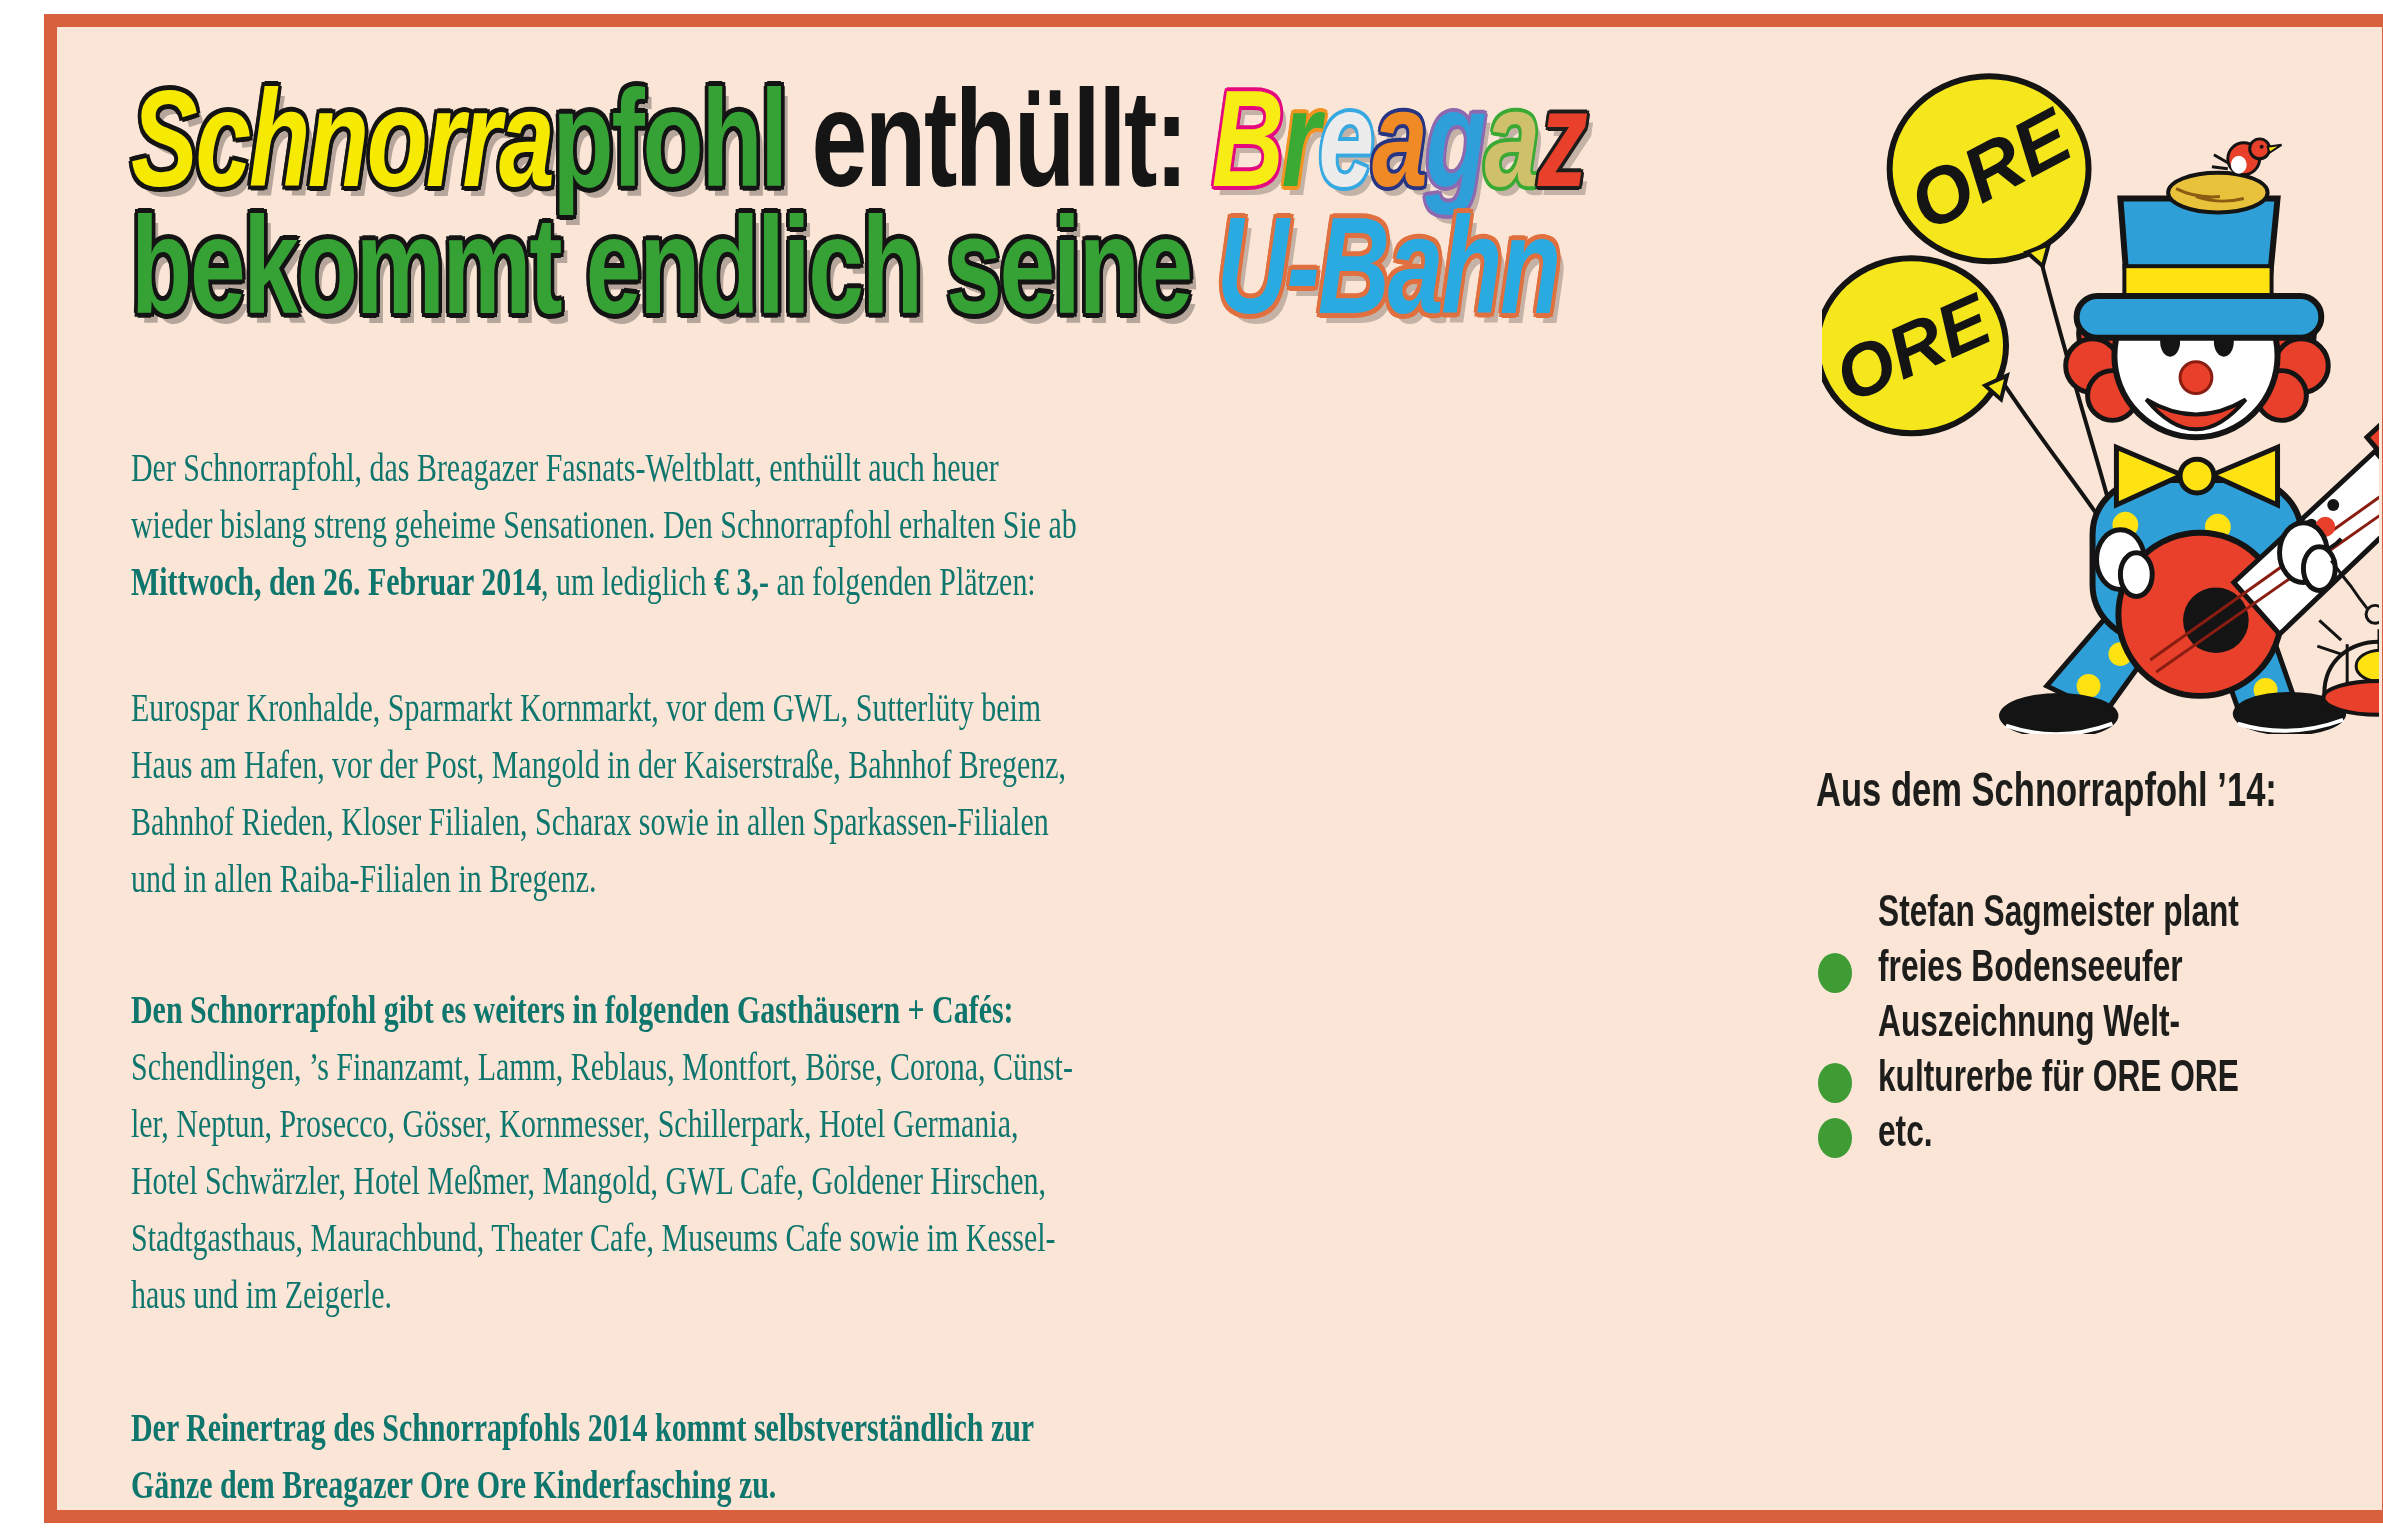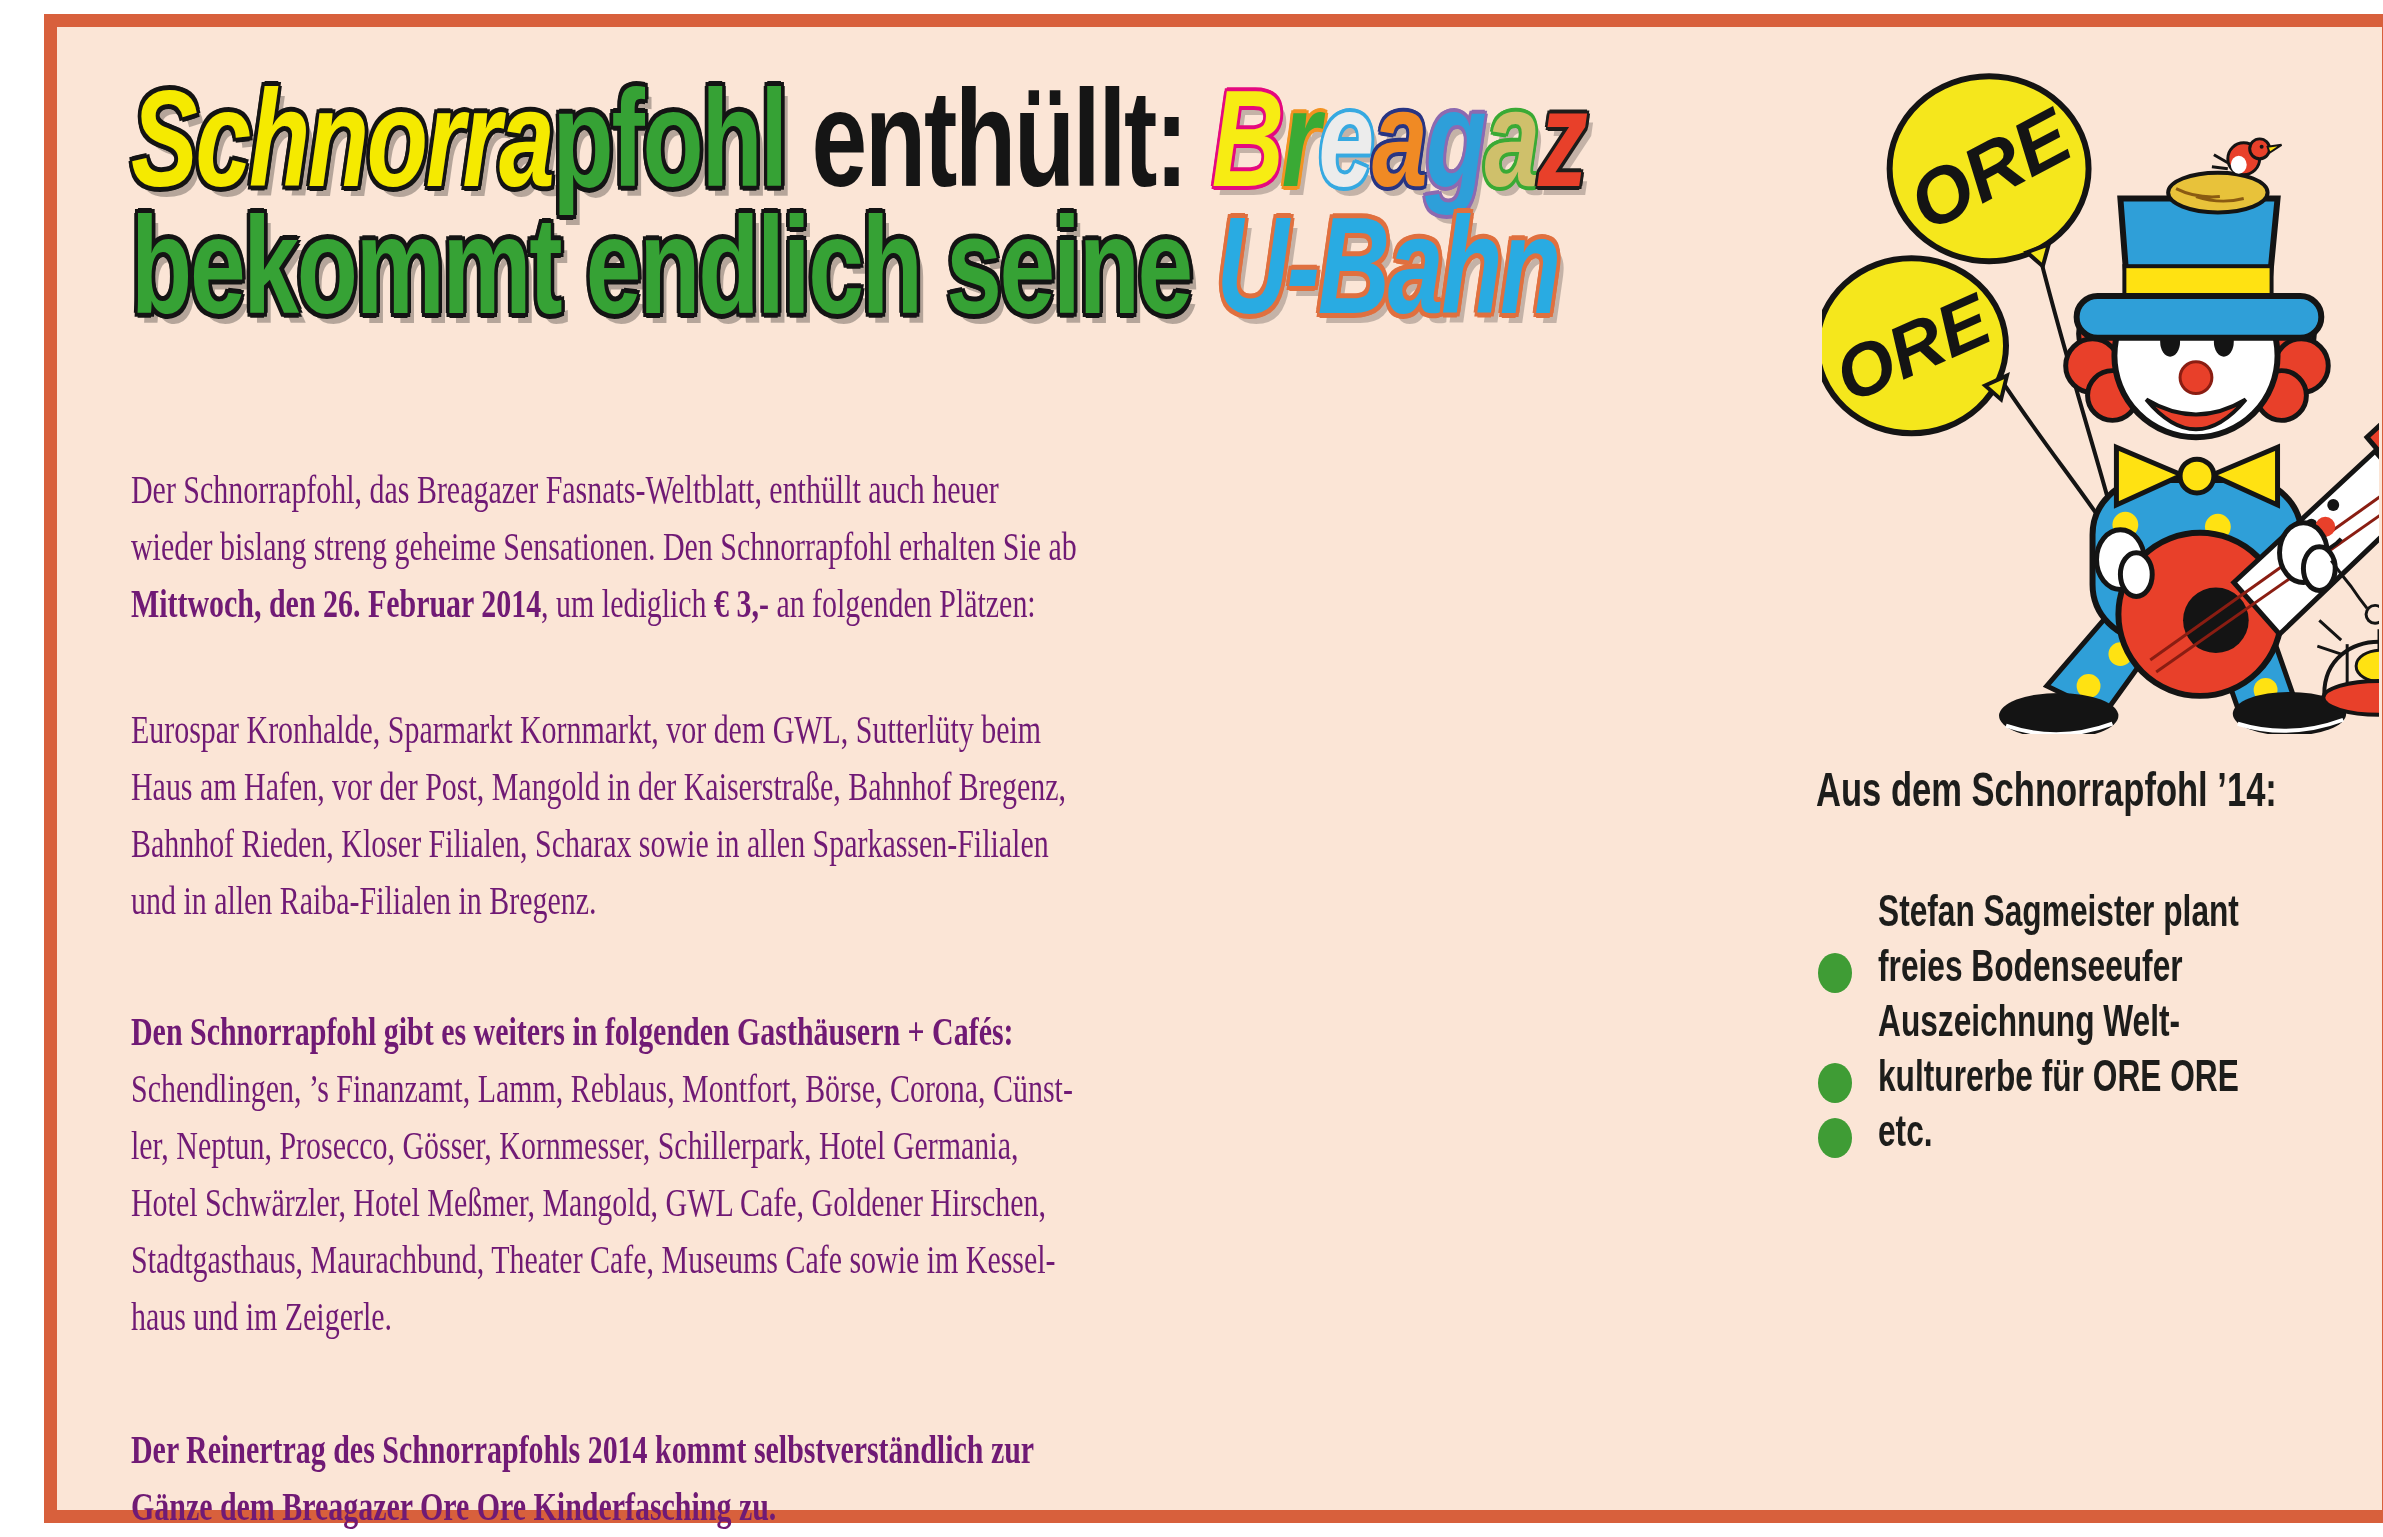--- a/index.html
+++ b/index.html
@@ -17,21 +17,21 @@
   .blue{color:#29abe2;}
   .ol-black{text-shadow:-5px 0 0 #141414,5px 0 0 #141414,0 -5px 0 #141414,0 5px 0 #141414,
             -4px -4px 0 #141414,4px -4px 0 #141414,-4px 4px 0 #141414,4px 4px 0 #141414,
             9px 10px 0 rgba(0,0,0,.28);}
   .ol-orange{text-shadow:-5px 0 0 #e0703f,5px 0 0 #e0703f,0 -5px 0 #e0703f,0 5px 0 #e0703f,
             -4px -4px 0 #e0703f,4px -4px 0 #e0703f,-4px 4px 0 #e0703f,4px 4px 0 #e0703f,
             9px 10px 0 rgba(0,0,0,.22);}
   .bz{display:inline;}
 
   
-  .article{position:absolute;left:74px;top:434px;color:#701a75;font-family:"Liberation Serif",serif;}
+  .article{position:absolute;left:74px;top:412px;color:#0f766e;font-family:"Liberation Serif",serif;}
   .article p{margin:0;white-space:pre;display:block;transform:scaleX(.73);transform-origin:0 0;
              font-size:41px;line-height:57px;}
   .article p.gap1{margin-top:69px;}
   .article p.gap2{margin-top:74px;}
   .article p.gap3{margin-top:76px;}
   .article strong{font-weight:bold;}
 
   
   .right{position:absolute;left:1759px;top:30px;width:582px;}
   .clown-svg{display:block;width:557px;height:677px;margin-left:6px;}

